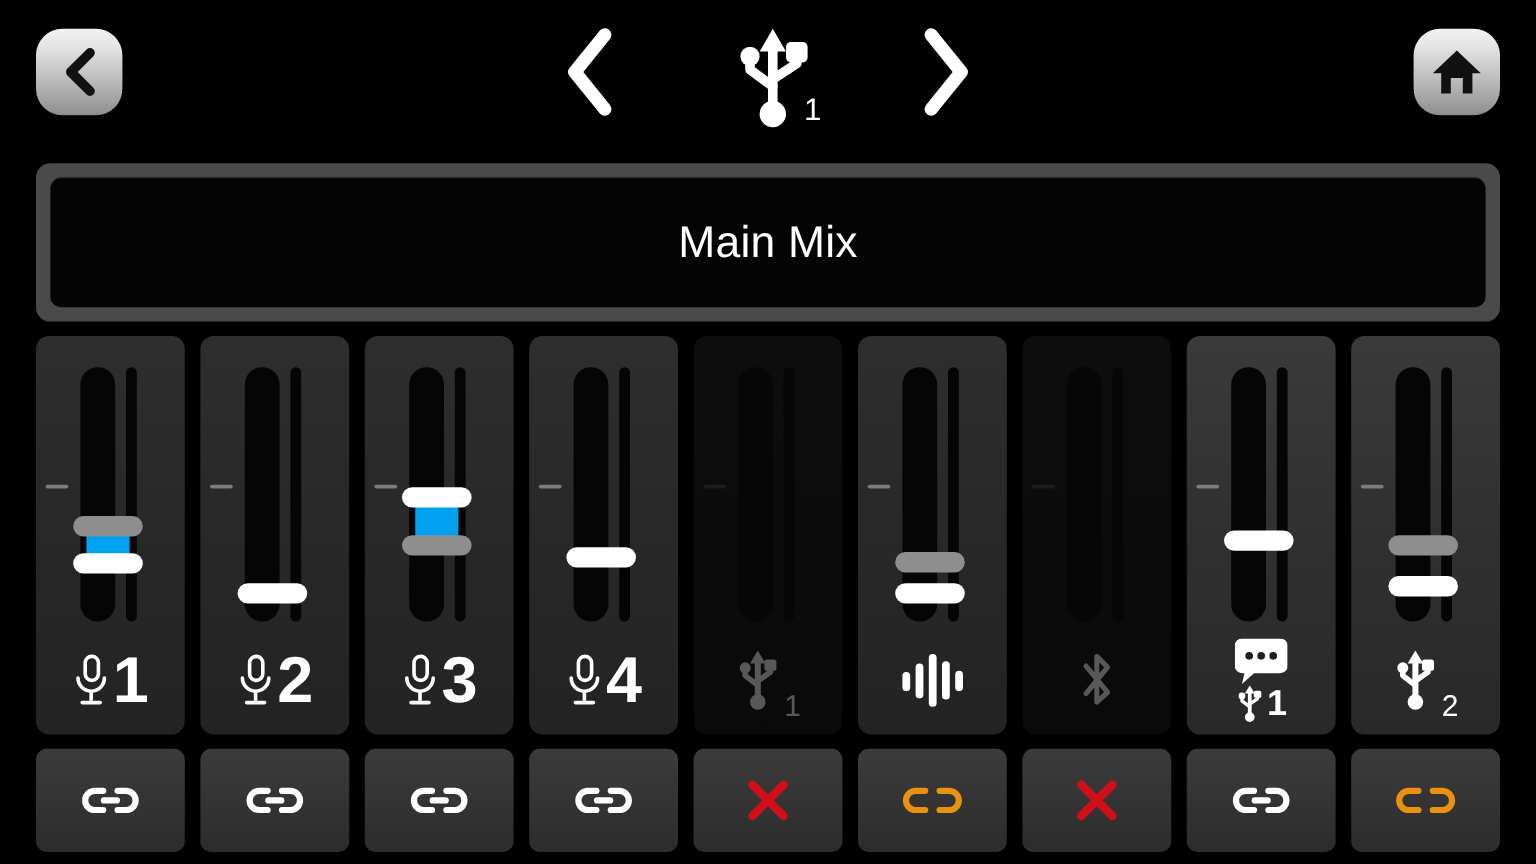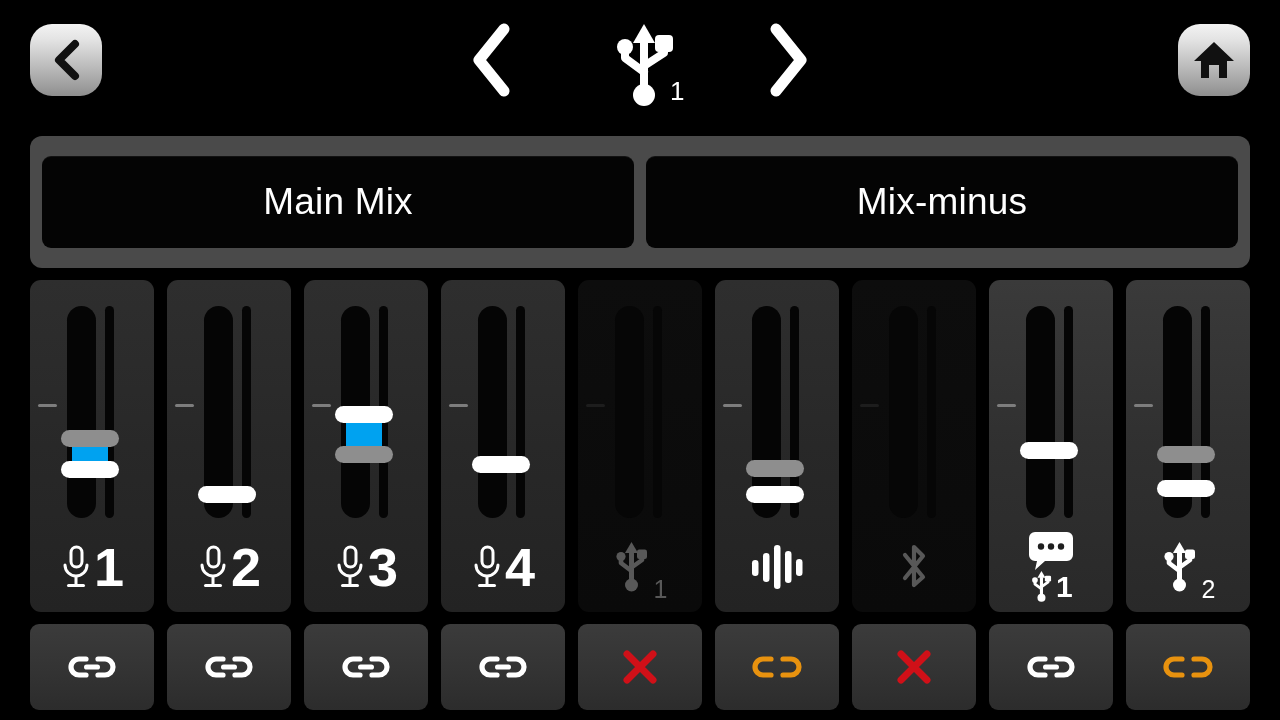--- a/index.html
+++ b/index.html
@@ -58,21 +58,21 @@
     background: #4a4a4a;
     border-radius: 12px;
     display: flex;
     align-items: center;
     padding: 0 12px;
     box-sizing: border-box;
     gap: 12px;
   }
   .tab {
     flex: 1 1 0;
-    height: 92px;
+    height: 108px;
     border-radius: 9px;
     background: #040404;
     display: flex; align-items: center; justify-content: center;
     color: #fff;
     font-size: 37px;
     letter-spacing: 0.2px;
     cursor: pointer;
     box-shadow: inset 0 1px 0 rgba(255,255,255,0.06);
   }
   .tab.selected {
@@ -254,23 +254,20 @@
       <svg width="42" height="40" viewBox="0 0 42 40">
         <path d="M21 2 L41 21 L34 21 L34 38 L26 38 L26 25 L16 25 L16 38 L8 38 L8 21 L1 21 Z" fill="#111"></path>
       </svg>
     </div>
 
   </div>
 
   <div class="tabbar" id="tabbar">
       <div class="tab">
         <span>Main Mix</span>
-      </div>
-      <div class="tab">
-        <span>Mix-minus</span>
       </div>
     </div>
 
   <div class="channels" id="channels">
       <div class="channel">
         <div class="fader-zone">
           <div class="track-main"></div>
           <div class="track-thin"></div>
           <div class="tickmark"></div>
           <div class="fill-blue" style="top: 132px; height: 30px;"></div>

